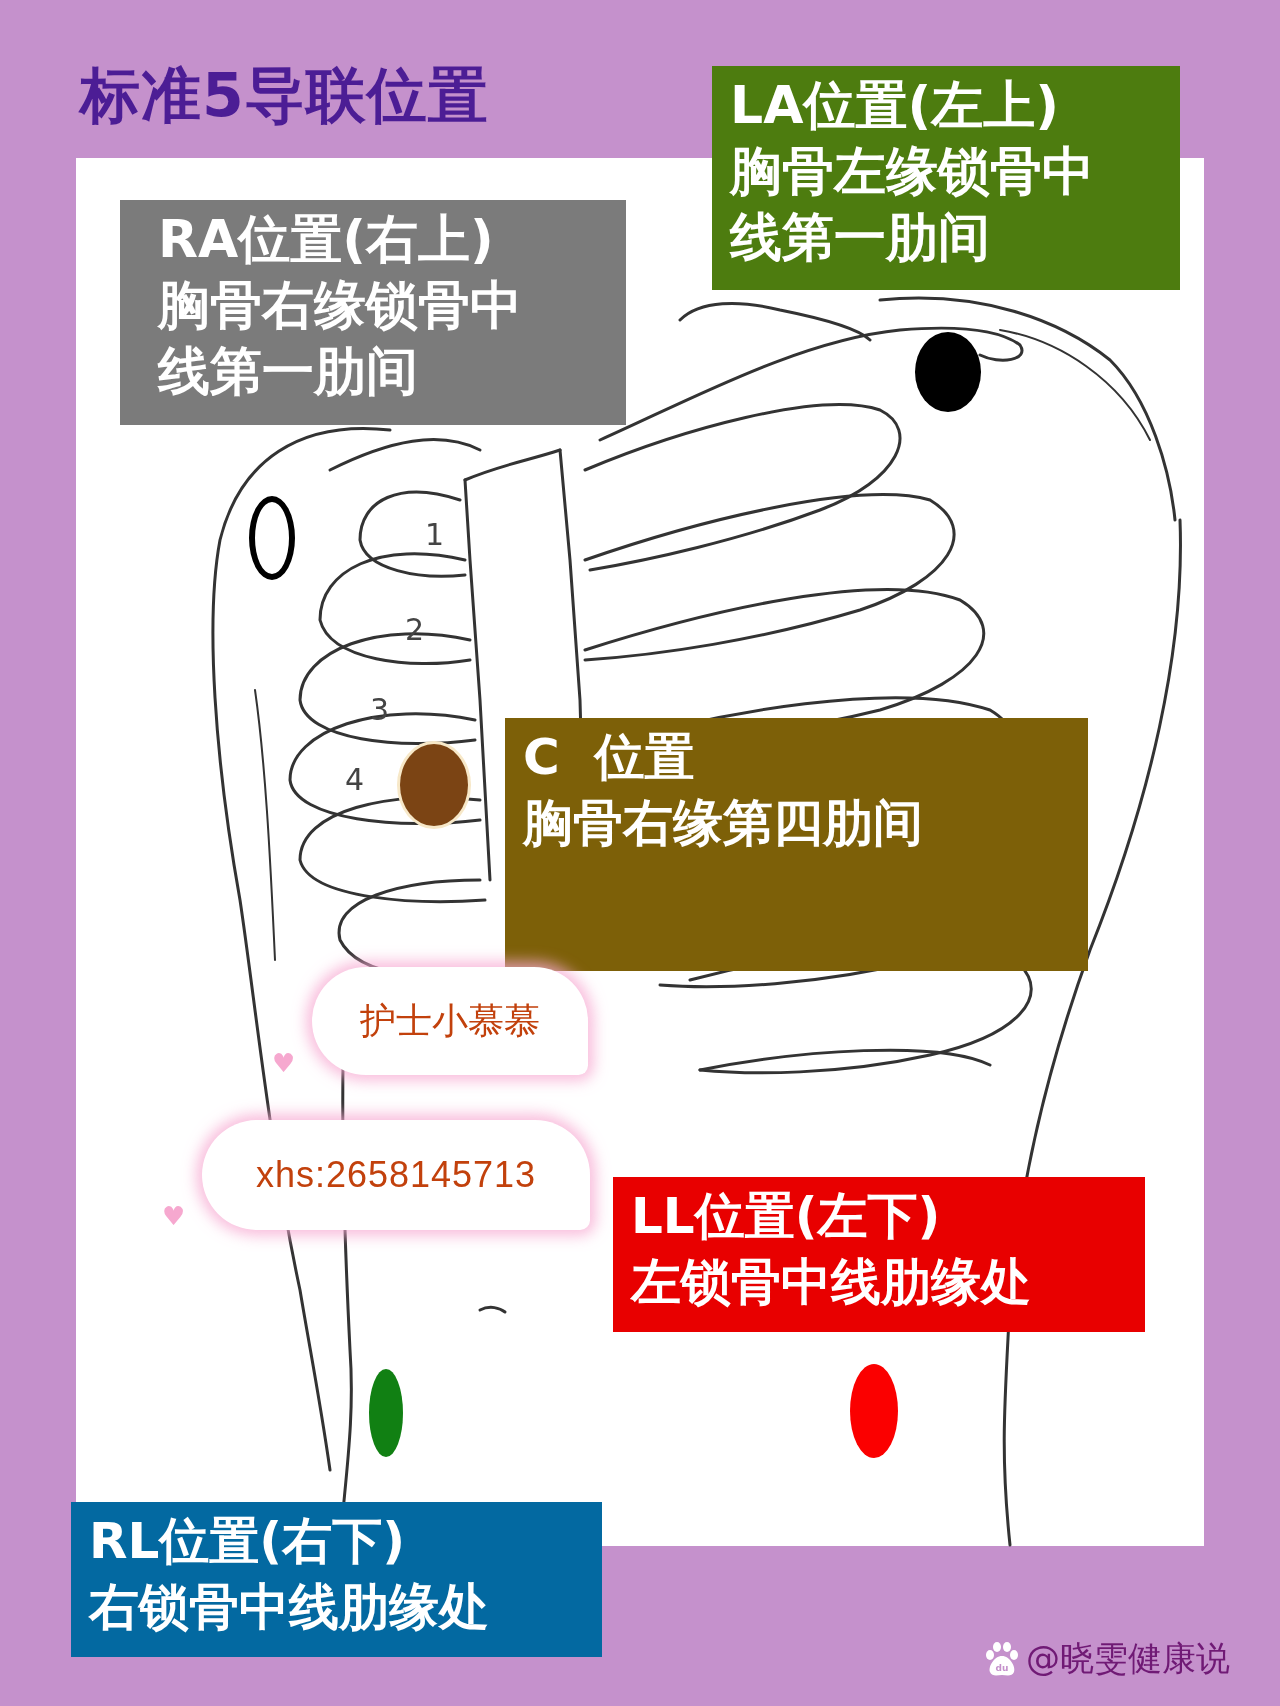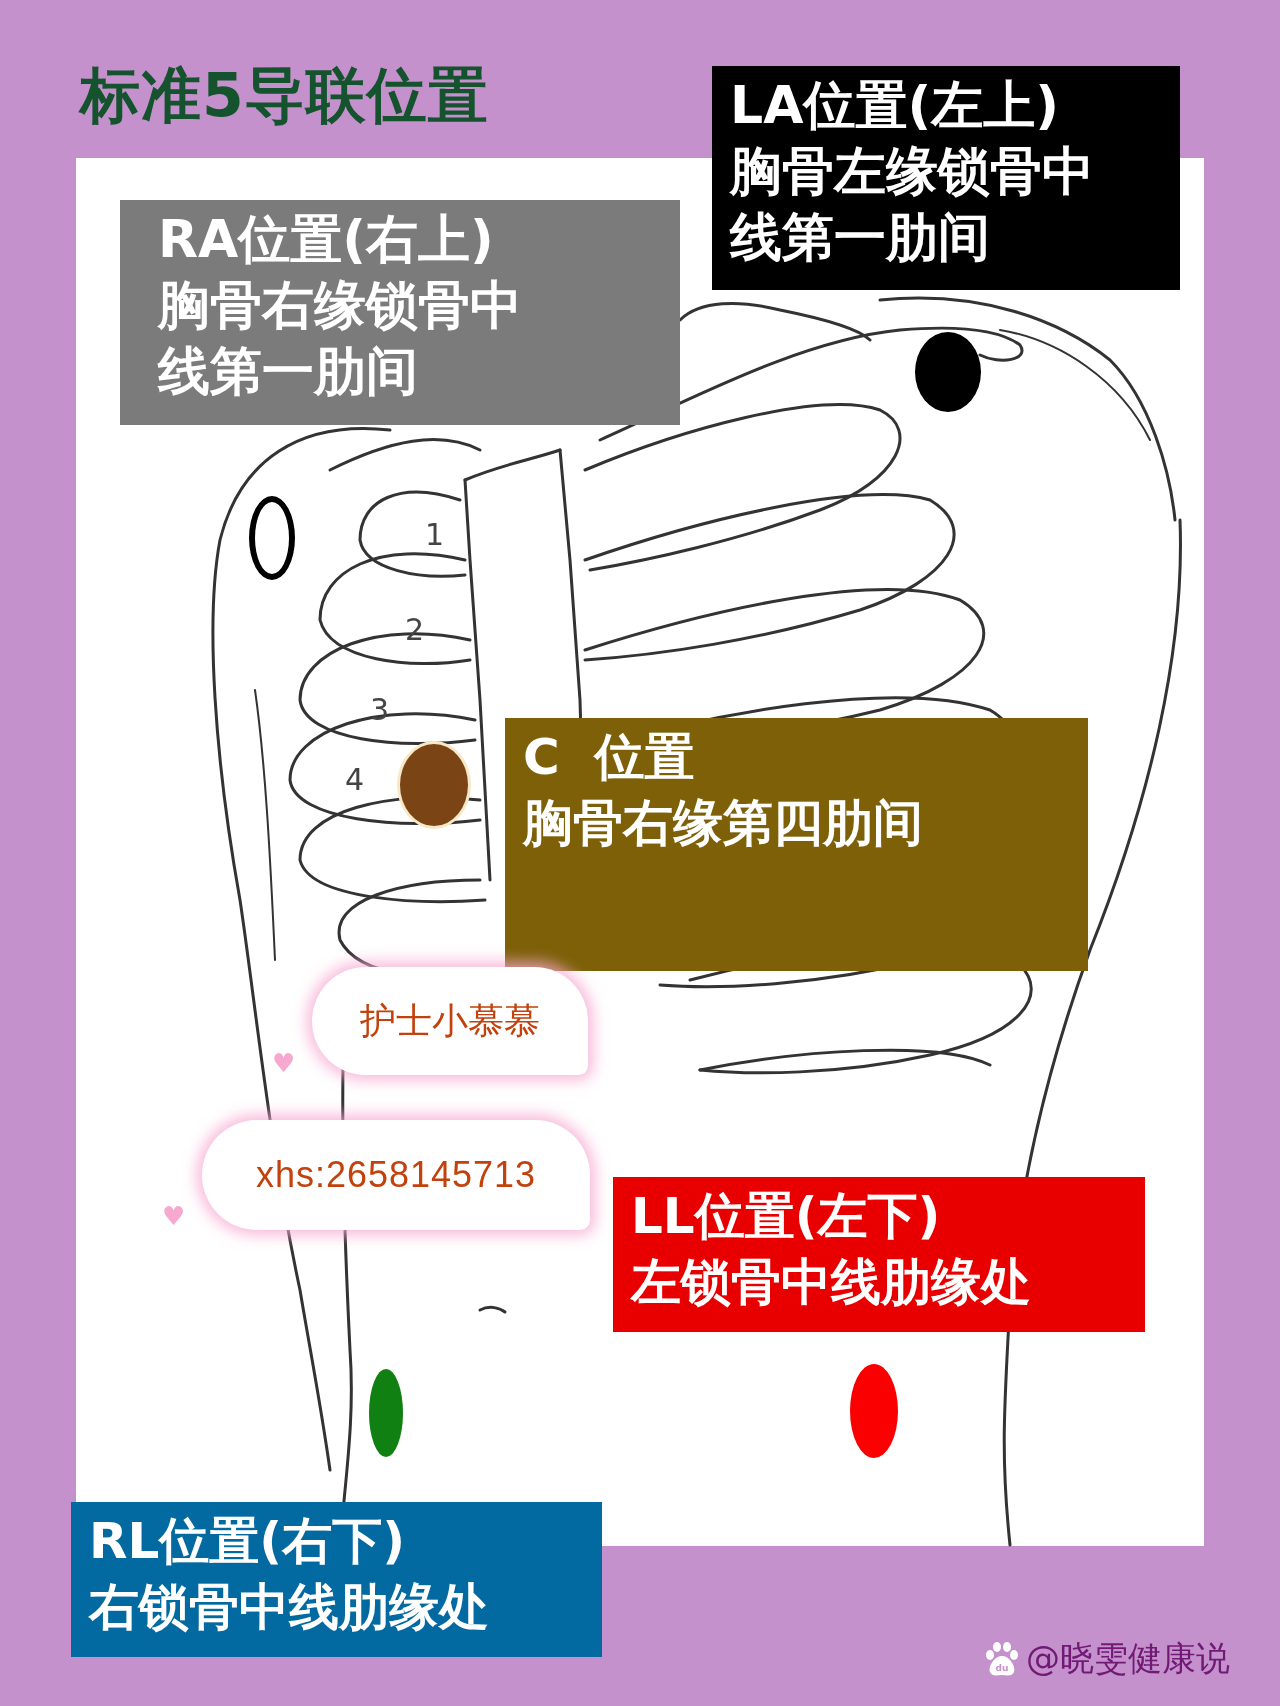--- a/index.html
+++ b/index.html
@@ -3,37 +3,37 @@
   <meta charset="utf-8">
   <style>
     html, body { margin:0; padding:0; }
     body {
       width:1280px; height:1706px; position:relative; overflow:hidden;
       background:#C591CC;
       font-family:"DejaVu Sans","Liberation Sans",sans-serif;
     }
     .title {
       position:absolute; left:80px; top:56px;
-      font-size:60px; font-weight:bold; color:#14532d; letter-spacing:1px;
+      font-size:60px; font-weight:bold; color:#4c1d95; letter-spacing:1px;
       font-family:"DejaVu Sans",sans-serif;
     }
     .panel {
       position:absolute; left:76px; top:158px; width:1128px; height:1388px;
       background:#ffffff;
     }
     .anatomy { position:absolute; left:0; top:0; width:1280px; height:1706px; }
     .label-box {
       position:absolute; color:#ffffff; font-weight:bold;
       font-size:52px; line-height:66px; padding:6px 18px;
       box-sizing:border-box; white-space:nowrap;
       font-family:"DejaVu Sans",sans-serif;
     }
     .label-box .line { display:block; }
-    .la { left:712px; top:66px; width:468px; height:224px; background:#000000; }
-    .ra { left:120px; top:200px; width:560px; height:225px; background:#7b7b7b;padding-left:38px; }
+    .la { left:712px; top:66px; width:468px; height:224px; background:#4d7c0f; }
+    .ra { left:120px; top:200px; width:506px; height:225px; background:#7b7b7b;padding-left:38px; }
     .c  { left:505px; top:718px; width:583px; height:253px; background:#7d6008; font-size:50px; line-height:66px; }
     .ll { left:613px; top:1177px; width:532px; height:155px; background:#e80000; font-size:50px; line-height:66px; }
     .rl { left:71px; top:1502px; width:531px; height:155px; background:#0369a1; font-size:50px; line-height:66px; }
 
     .electrode { position:absolute; border-radius:50%; }
     .e-ra { left:249px; top:496px; width:46px; height:84px; border:6px solid #000; box-sizing:border-box; background:transparent; }
     .e-la { left:915px; top:332px; width:66px; height:80px; background:#000; }
     .e-c  { left:400px; top:744px; width:68px; height:82px; background:#7b4414; box-shadow:0 0 0 3px #f7e8c8; }
     .e-rl { left:369px; top:1369px; width:34px; height:88px; background:#118013; }
     .e-ll { left:850px; top:1364px; width:48px; height:94px; background:#fb0000; }

